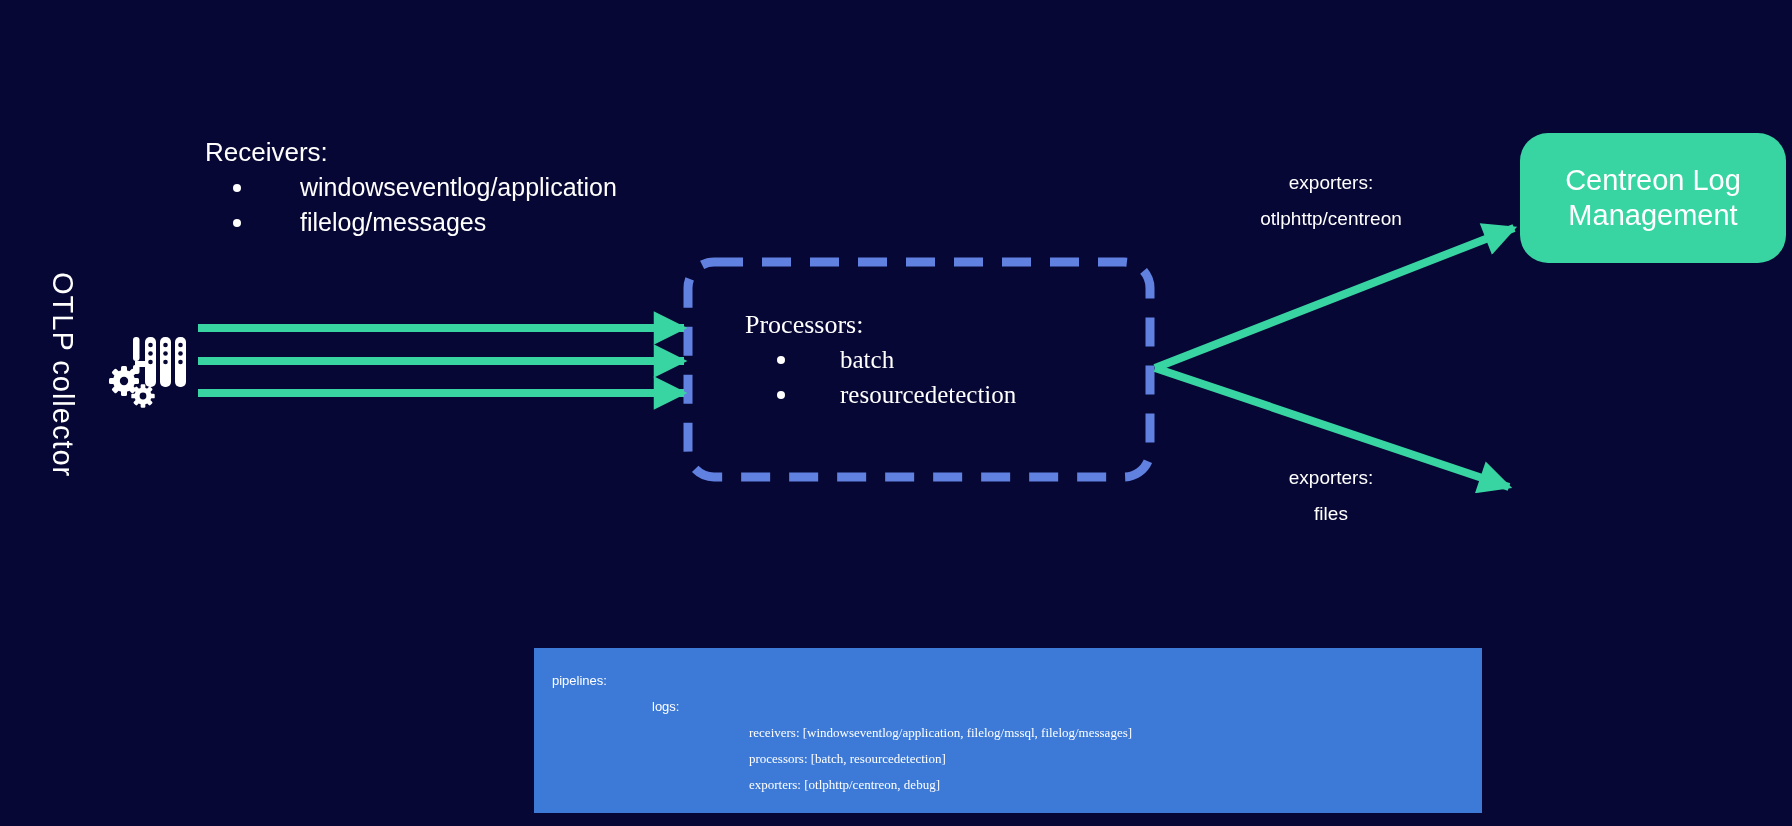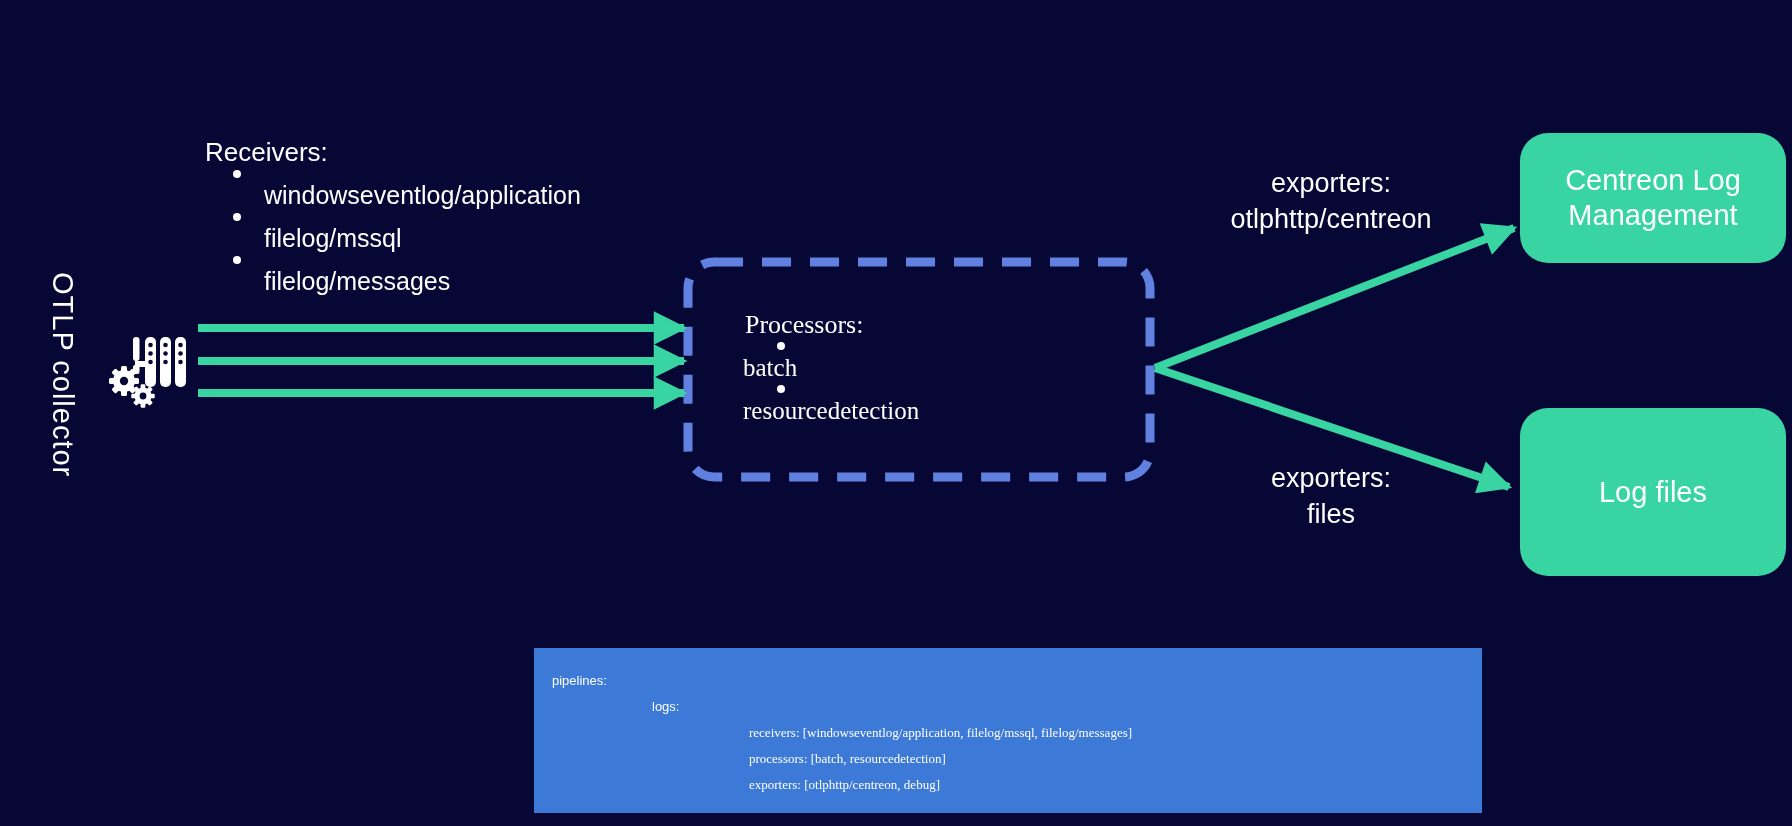--- a/index.html
+++ b/index.html
@@ -13,34 +13,34 @@
   
   .vlabel {
     left:46px; top:272px;
     writing-mode:vertical-rl;
     font-size:29px; letter-spacing:1px; color:#fff;
   }
 
   
   .list-block .lb-title { font-size:26px; line-height:30px; }
   .list-block ul { list-style:none; margin:3px 0 0 0; padding:0; }
-  .list-block li { display:flex; line-height:35px; font-size:25px;flex-direction:column; }
+  .list-block li { display:flex; align-items:center; line-height:35px; font-size:25px; }
   .dot { width:8px; height:8px; border-radius:50%; background:#fff; flex:0 0 auto; }
 
   .receivers { left:205px; top:137px; width:520px; }
   .receivers .dot { margin-left:28px; }
   .receivers .li-text { margin-left:59px; }
 
   .processors { left:688px; top:311px; width:462px;font-family:Liberation Serif, serif; }
   .processors .lb-title { margin-left:57px; line-height:28px; }
   .processors .dot { margin-left:89px; }
   .processors .li-text { margin-left:55px; }
 
   
-  .exp-label { width:300px; text-align:center; font-size:27px; line-height:36px; }
+  .exp-label { width:300px; text-align:center; font-size:19px; line-height:36px; }
   .exp-label.upper { left:1181px; top:165px; }
   .exp-label.lower { left:1181px; top:460px; }
 
   
   .dest-box {
     left:1520px; width:266px; height:130px; border-radius:28px;
     background:#38d5a3; display:flex; align-items:center; justify-content:center;
   }
   .dest-box.one { top:133px; }
   .dest-box.two { top:408px; height:168px; }
@@ -60,23 +60,20 @@
 
   svg.overlay { position:absolute; left:0; top:0; pointer-events:none; }
 </style>
 </head>
 <body>
 
 <div class="canvas" style="background-color: rgb(7, 7, 53);">
 
   <div class="abs dest-box one" style="background-color: rgb(56, 213, 163);">
     <div class="dest-text">Centreon Log Management</div>
-  </div>
-  <div class="abs dest-box two" style="background-color: rgb(56, 213, 163);">
-    <div class="dest-text">Log files</div>
   </div>
 
   <svg class="overlay" width="1792" height="826" viewBox="0 0 1792 826">
     <defs>
       <marker id="ah" viewBox="0 0 10 10" refX="9" refY="5" markerWidth="4.6" markerHeight="4.2" orient="auto-start-reverse">
         <path d="M0,0 L10,5 L0,10 z" fill="#38d5a3"></path>
       </marker>
     </defs>
 
     <rect x="688" y="262" width="462" height="215" rx="26" fill="none" stroke="#6181e0" stroke-width="9" stroke-dasharray="29 19"></rect>
@@ -152,24 +149,20 @@
 
   <div class="abs list-block receivers">
     <div class="lb-title">Receivers:</div>
     <ul>
       <li>
         <span class="dot"></span>
         <span class="li-text">windowseventlog/application</span>
       </li>
       <li>
         <span class="dot"></span>
-        <span class="li-text">filelog/mssql</span>
-      </li>
-      <li>
-        <span class="dot"></span>
         <span class="li-text">filelog/messages</span>
       </li>
     </ul>
   </div>
 
   <div class="abs list-block processors">
     <div class="lb-title">Processors:</div>
     <ul>
       <li>
         <span class="dot"></span>

